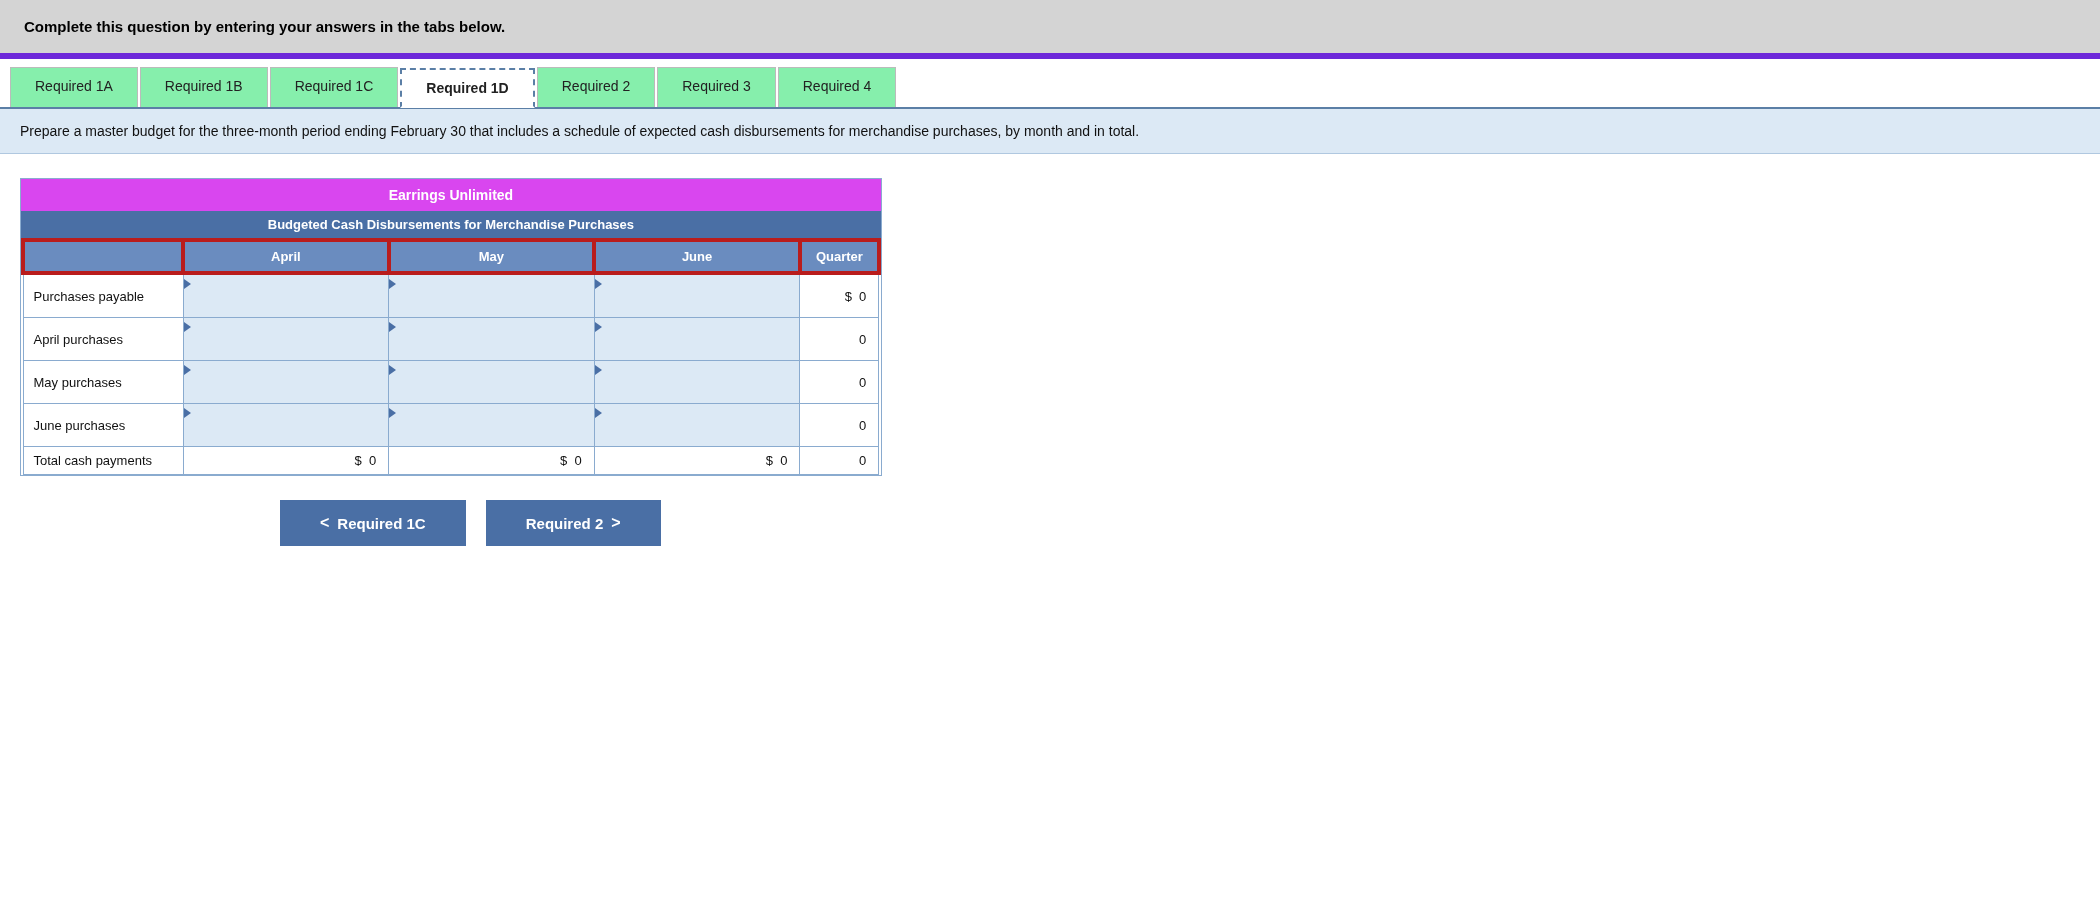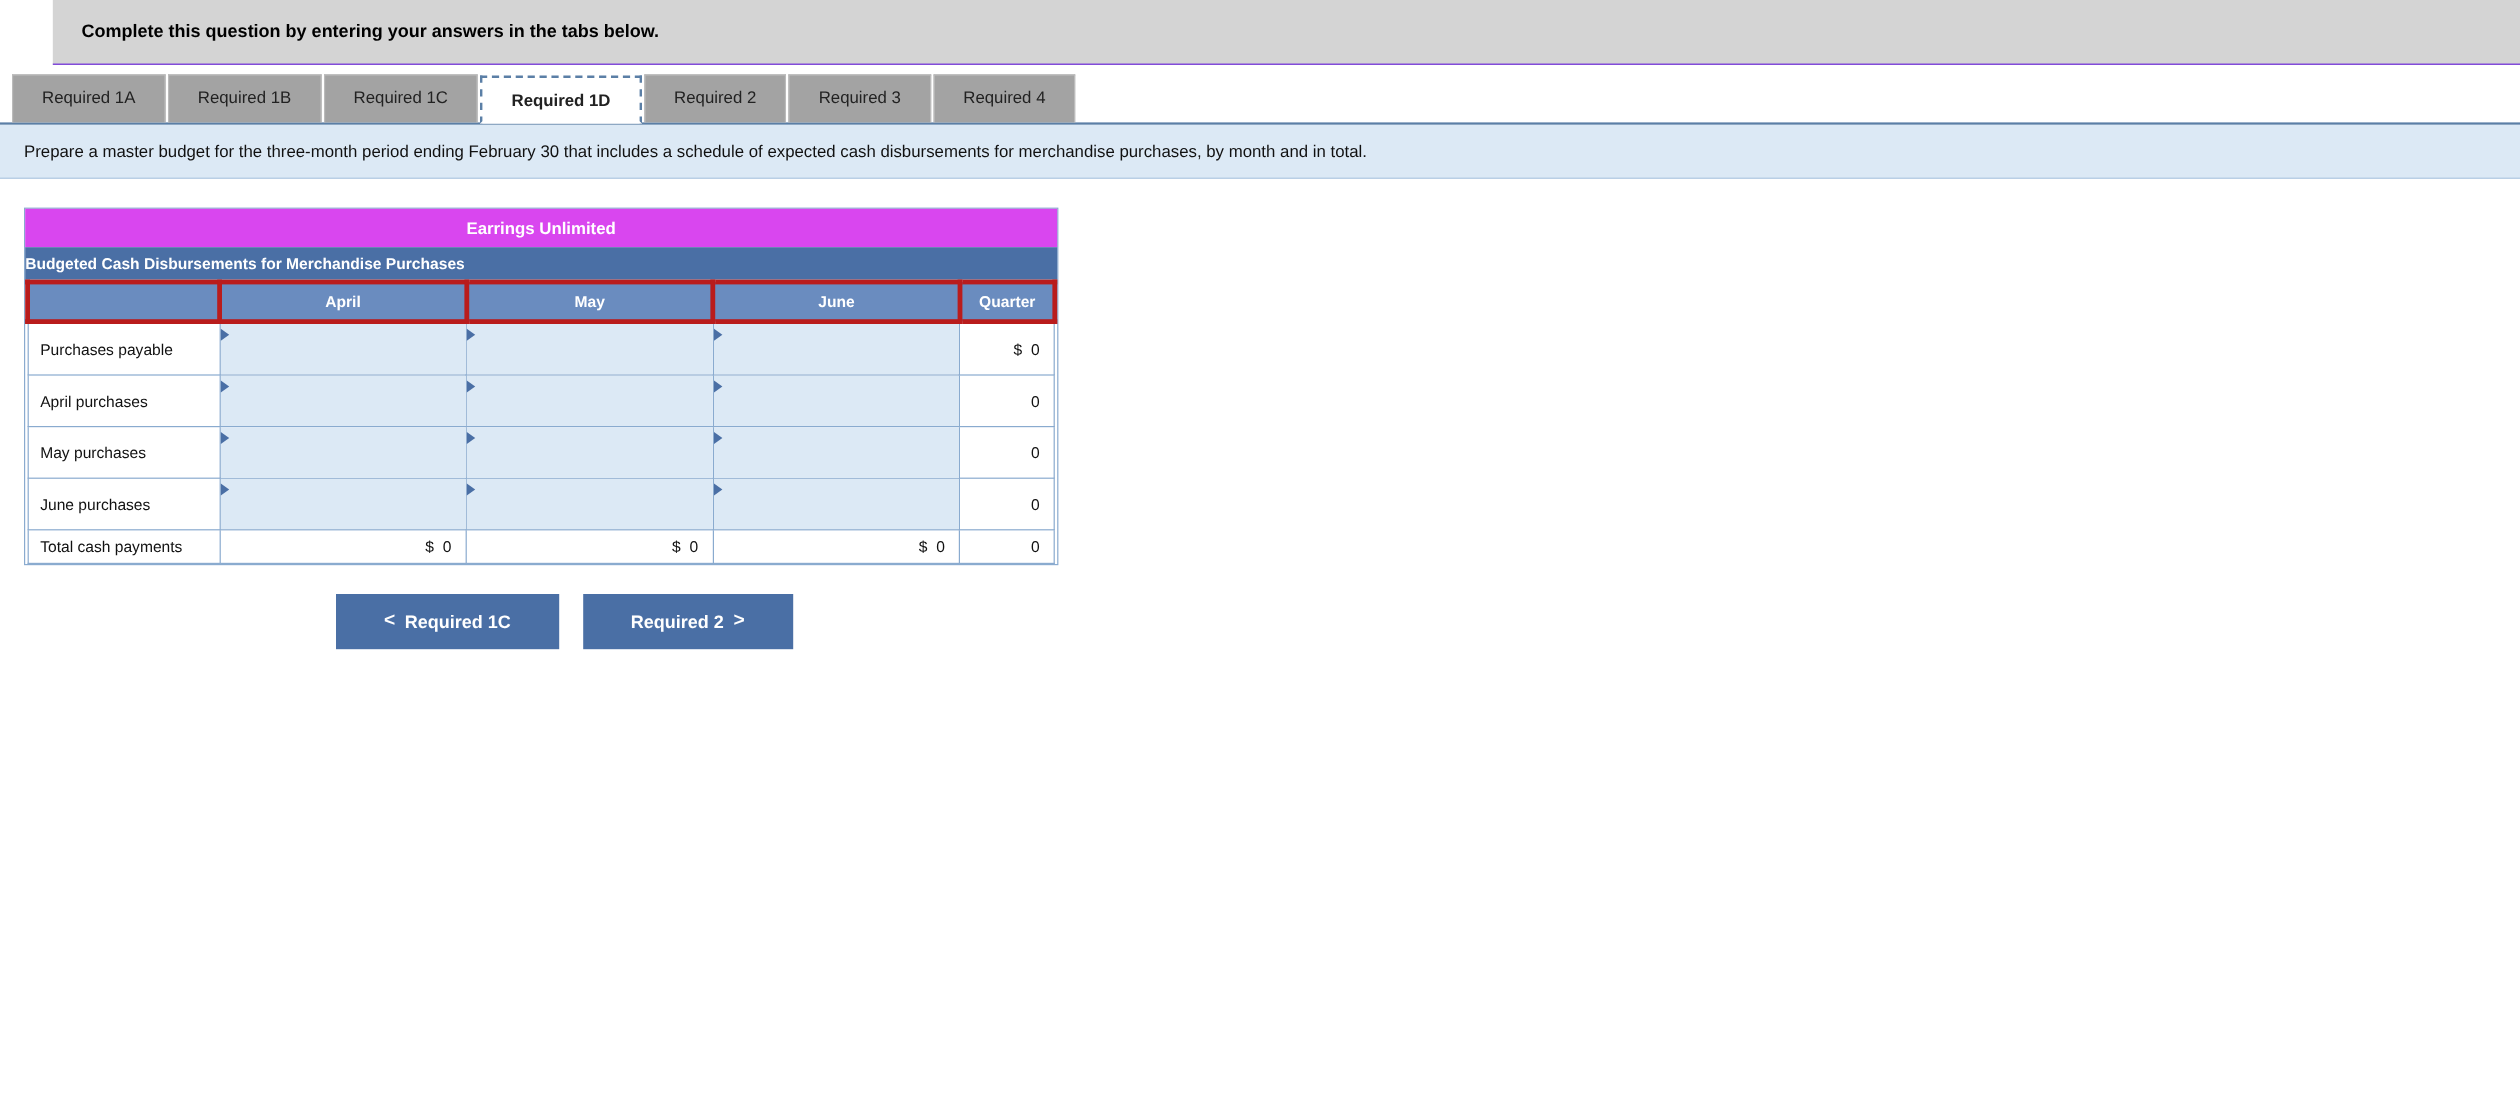--- a/index.html
+++ b/index.html
@@ -12,37 +12,36 @@
       font-size: 14px;
       background: #fff;
       width: 2100px;
       min-height: 912px;
     }
     .header-bar {
       background: #d4d4d4;
       padding: 18px 24px;
       font-size: 15px;
       font-weight: bold;
-      border-bottom: 1px solid #6d28d9;
-      margin-left: 44px;
+      border-bottom: 6px solid #6d28d9;
     }
     .tabs-row {
       display: flex;
       flex-direction: row;
       border-bottom: 2px solid #5b7fa6;
       padding: 0 0 0 10px;
       margin-top: 8px;
     }
     .tab {
       padding: 10px 24px;
       border: 1px solid #bbb;
       border-bottom: none;
       margin-right: 2px;
       cursor: pointer;
-      background: #a3a3a3;
+      background: #86efac;
       font-size: 14px;
       color: #222;
     }
     .tab.active {
       background: #fff;
       border: 2px dashed #5b7fa6;
       border-bottom: 2px solid #fff;
       font-weight: bold;
       color: #222;
       position: relative;
@@ -68,20 +67,21 @@
       background: #d946ef;
       color: #fff;
       text-align: center;
       font-weight: bold;
       padding: 8px 0;
       font-size: 14px;
     }
     .table-subtitle {
       background: #4a6fa5;
       color: #fff;
+      text-align: center;
       font-weight: bold;
       padding: 6px 0;
       font-size: 13px;
     }
     table.budget-table {
       border-collapse: collapse;
       width: 100%;
     }
     table.budget-table th {
       background: #6a8cbf;

